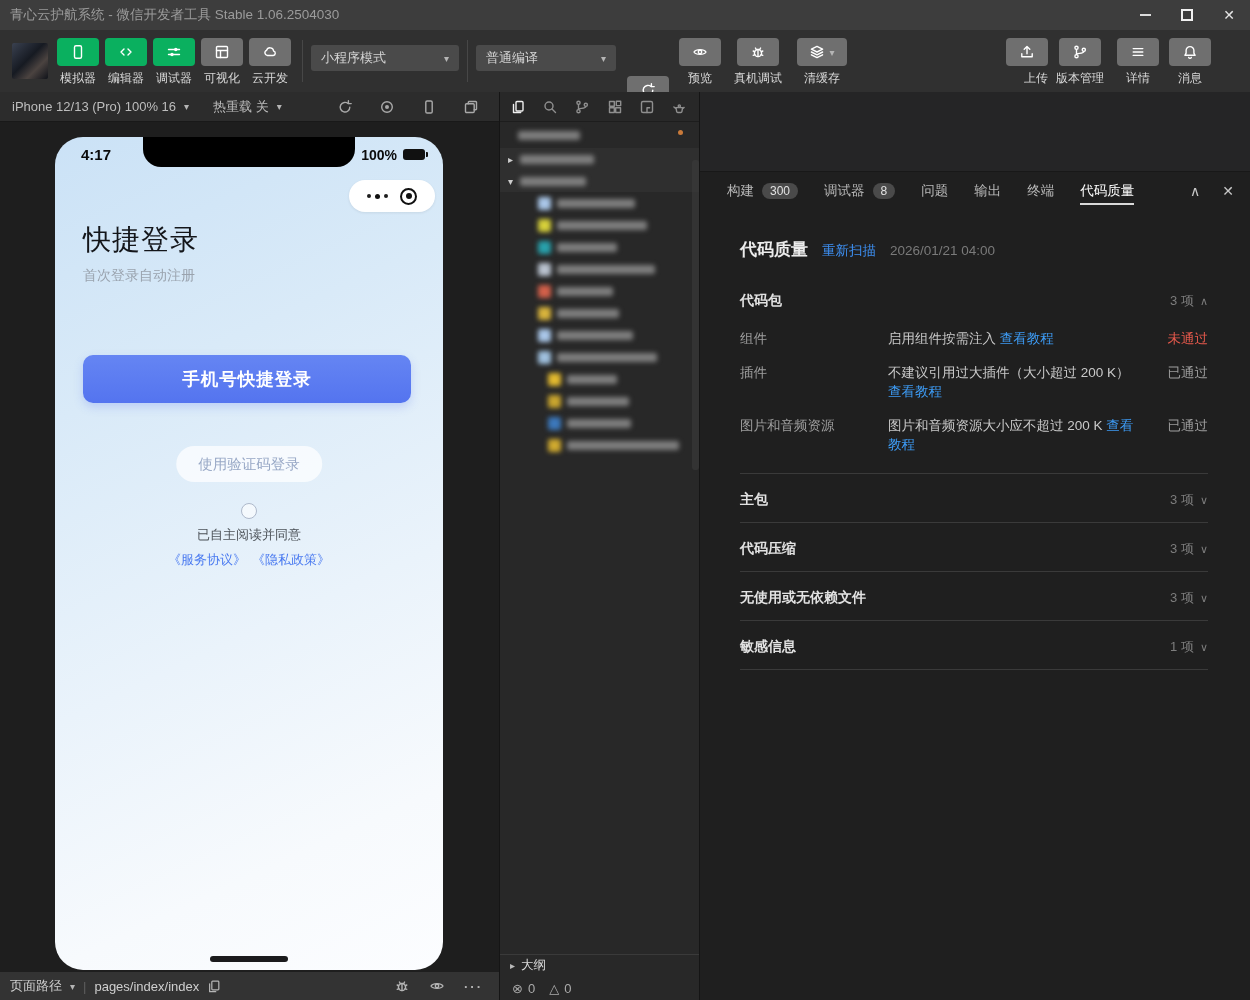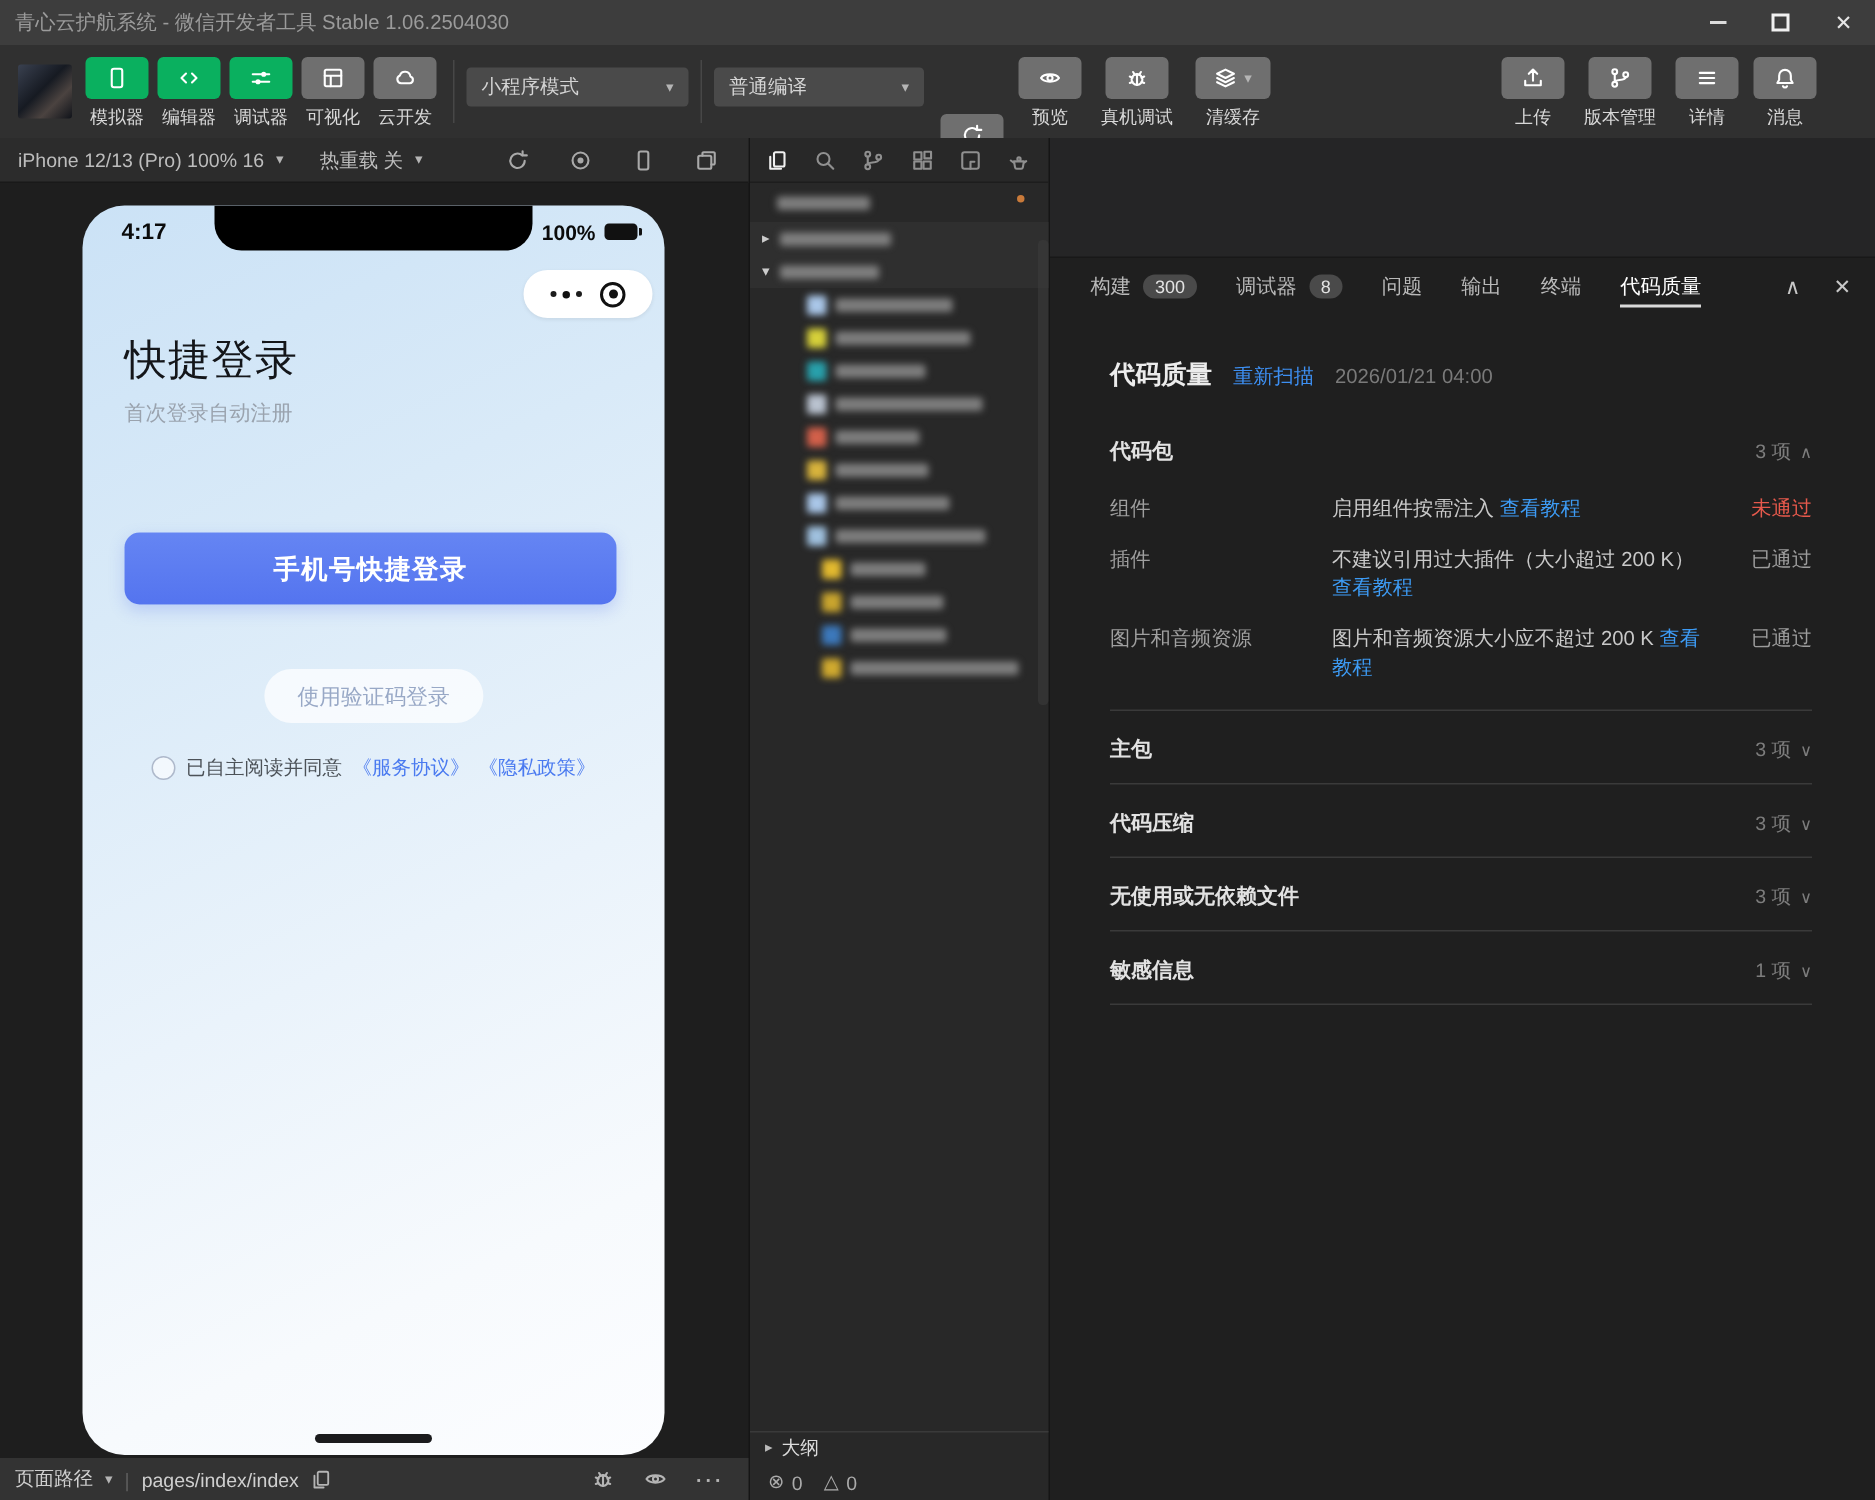--- a/index.html
+++ b/index.html
@@ -58,21 +58,21 @@
   .dots { display:flex; gap:4px; }
   .dots i { width:5px; height:5px; border-radius:50%; background:#111; }
   .dots i:first-child, .dots i:last-child { width:4px; height:4px; opacity:.95; }
   .target { width:17px; height:17px; border:2px solid #111; border-radius:50%; display:flex; align-items:center; justify-content:center; }
   .target i { width:6px; height:6px; background:#111; border-radius:50%; }
   .login-title { position:absolute; left:28px; top:84px; font-size:28px; font-weight:400; color:#14161a; letter-spacing:1px;text-align:center; }
   .login-sub { position:absolute; left:28px; top:130px; font-size:14px; color:#9aa3ae; }
   .btn-primary { position:absolute; left:28px; top:218px; width:328px; height:48px; border:none; border-radius:10px;
                  background:linear-gradient(180deg,#6585f3,#5474ef); color:#fff; font-size:17.5px; font-weight:600; letter-spacing:1px; box-shadow:0 4px 10px rgba(90,120,240,.25); }
   .btn-secondary { position:absolute; left:50%; transform:translateX(-50%); top:309px; height:36px; padding:0 22px; border:none; border-radius:18px; background:rgba(255,255,255,.72); color:#98a8c6; font-size:14.5px; }
-  .agreement { position:absolute; left:0; top:366px; width:100%; display:flex; align-items:center; justify-content:center; gap:7px; font-size:13px; color:#4c5258; }
+  .agreement { position:absolute; left:0; top:366px; width:100%; display:flex; align-items:center; justify-content:center; gap:7px; font-size:13px; color:#4c5258;flex-direction:column; }
   .agree-circle { width:16px; height:16px; border:1.5px solid #aeb9cb; border-radius:50%; background:rgba(255,255,255,.6); }
   .agree-link { color:#4a7af0; }
   .home-indicator { position:absolute; left:50%; transform:translateX(-50%); bottom:8px; width:78px; height:6px; border-radius:3px; background:#1b1b1d; }
 
   
   .sim-footer { position:absolute; bottom:0; left:0; width:100%; height:28px; background:#333333; display:flex; align-items:center; font-size:13px; color:#cfcfcf; padding:0 10px; }
   .footer-sep { color:#5e5e5e; margin:0 8px; }
   .sim-footer .f-icons { margin-left:auto; display:flex; align-items:center; gap:19px; color:#b5b5b5; padding-right:6px; }
 
   
@@ -232,21 +232,21 @@
             <path d="M8 2.4 13.6 5.2 8 8 2.4 5.2z"></path>
             <path d="M2.4 8 8 10.8 13.6 8M2.4 10.8 8 13.6l5.6-2.8"></path>
           </svg>
           <span class="caret" style="margin-left: 4px;">▾</span>
         </div>
         <div class="lbl">清缓存</div>
       </div>
     </div>
   <div class="spacer"></div>
   <div class="right-group" id="right-buttons">
-      <div class="tool-btn" style="width: 52px;">
+      <div class="tool-btn" style="width: 52px; align-items: flex-end;">
         <div class="btn-face grey">
           <svg width="16" height="16" viewBox="0 0 16 16" fill="none" stroke="currentColor" stroke-width="1.4" stroke-linecap="round" stroke-linejoin="round">
             <path d="M8 9.8V2.6M5.2 5.2 8 2.4l2.8 2.8M2.8 9.8v3h10.4v-3"></path>
           </svg>
         </div>
         <div class="lbl">上传</div>
       </div>
       <div class="tool-btn" style="width: 64px;">
         <div class="btn-face grey">
           <svg width="16" height="16" viewBox="0 0 16 16" fill="none" stroke="currentColor" stroke-width="1.4" stroke-linecap="round" stroke-linejoin="round">

